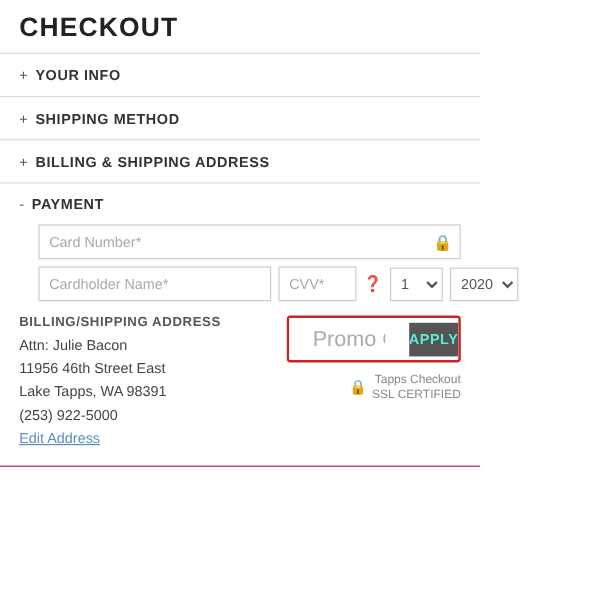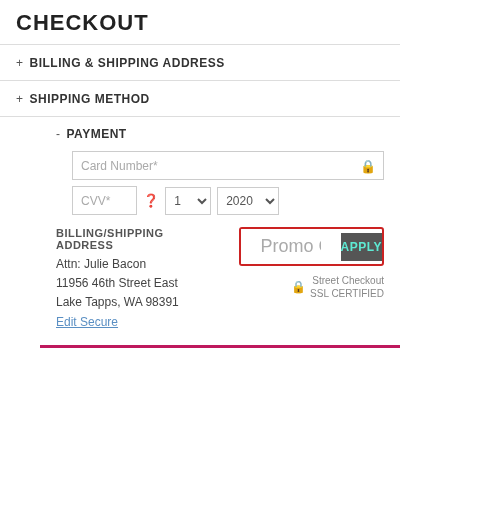--- a/index.html
+++ b/index.html
@@ -41,23 +41,22 @@
       color: #333;
     }
     .section-row-label .toggle {
       color: #555;
       margin-right: 6px;
       font-weight: 400;
     }
 
     
     .payment-section {
-      border-bottom: 3px solid #be185d;
+      border-bottom: 1px solid #be185d;
       padding: 10px 16px 16px 16px;
-      margin-left: 40px;
     }
     .payment-label {
       font-size: 12px;
       font-weight: 700;
       letter-spacing: 0.5px;
       color: #333;
       margin-bottom: 10px;
     }
     .payment-label .toggle {
       color: #555;
@@ -256,47 +255,53 @@
   </style>
 </head>
 <body>
 
 <div class="page-container">
 
   <div class="checkout-header">
     <h1>CHECKOUT</h1>
   </div>
 
+  <div class="section-row">
+    <span class="section-row-label">
+      <span class="toggle">+</span><span>YOUR INFO</span>
+    </span>
+  </div>
+
+  <div class="section-row">
+    <span class="section-row-label">
+      <span class="toggle">+</span><span>SHIPPING METHOD</span>
+    </span>
+  </div>
 
   <div class="section-row">
     <span class="section-row-label">
       <span class="toggle">+</span><span>BILLING &amp; SHIPPING ADDRESS</span>
-    </span>
-  </div>
-
-  <div class="section-row">
-    <span class="section-row-label">
-      <span class="toggle">+</span><span>SHIPPING METHOD</span>
     </span>
   </div>
 
   <div class="payment-section">
     <div class="payment-label">
       <span class="toggle">-</span><span>PAYMENT</span>
     </div>
 
 
     <div class="input-row">
       <div class="card-number-wrap">
         <input class="input-field" type="text" placeholder="Card Number*" style="">
         <span class="lock-icon-inline">🔒</span>
       </div>
     </div>
 
     <div class="input-row">
+      <input class="input-field cardholder-input" type="text" placeholder="Cardholder Name*" style="">
       <input class="input-field cvv-input" type="text" placeholder="CVV*" style="">
       <span class="cvv-help">❓</span>
       <select class="month-select">
         <option>1</option>
         <option>2</option>
         <option>3</option>
         <option>4</option>
         <option>5</option>
         <option>6</option>
         <option>7</option>
@@ -317,36 +322,37 @@
     </div>
 
     <div class="billing-promo-row">
 
       <div class="billing-address-block">
         <div class="billing-address-label">BILLING/SHIPPING ADDRESS</div>
         <div class="billing-address-text">
           <div>Attn: Julie Bacon</div>
           <div>11956 46th Street East</div>
           <div>Lake Tapps, WA 98391</div>
+          <div>(253) 922-5000</div>
         </div>
-        <a class="edit-address-link" href="#">Edit Secure</a>
+        <a class="edit-address-link" href="#">Edit Address</a>
       </div>
 
       <div class="promo-place-col">
 
         <div class="promo-row">
           <input class="promo-input" type="text" placeholder="Promo Code" style="">
           <button class="apply-button">APPLY</button>
         </div>
 
         <div class="secure-place-row">
           <div class="secure-checkout-label">
             <span class="lock-small">🔒</span>
             <div class="secure-text">
-              <div>Street Checkout</div>
+              <div>Tapps Checkout</div>
               <div>SSL CERTIFIED</div>
             </div>
           </div>
         </div>
       </div>
     </div>
   </div>
 
 
 </div>

